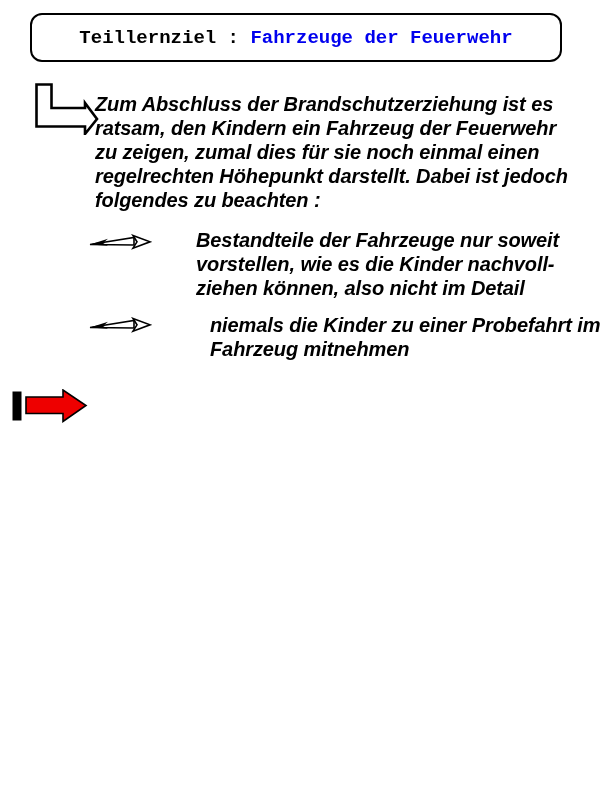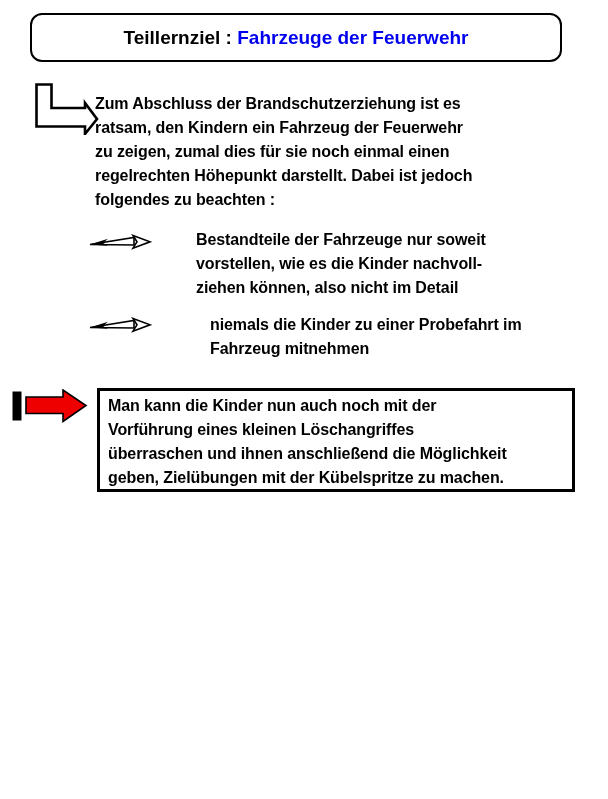--- a/index.html
+++ b/index.html
@@ -23,31 +23,32 @@
     background-image:conic-gradient(#9c9c9c 0 25%, #ffffff 0 50%, #9c9c9c 0 75%, #ffffff 0);
     background-size:2px 2px;
   }
   .title-box{
     position:absolute;
     left:30px;top:13px;
     width:532px;height:49px;
     border:2px solid #000000;
     border-radius:12px;
     box-sizing:border-box;
-    display:flex;align-items:center;justify-content:center;
+    display:flex;align-items:center;justify-content:center;font-family:Liberation Mono, monospace;
   }
   .title-box.shadow-tr::before{border-radius:12px;}
   .title-text{font-size:19px;letter-spacing:0px;white-space:nowrap;}
   .title-highlight{color:#0000ee;}
   .bodytext{
     position:absolute;
-    font-size:16px;
+    font-size:20px;
     line-height:24px;
     white-space:pre-line;
     letter-spacing:-0.1px;
+    font-style:italic;
   }
   .intro{left:95px;top:92px;width:480px;}
   .bullet-1-text{left:172px;top:228px;width:420px;margin-left:24px;}
   .bullet-2-text{left:162px;top:313px;width:420px;margin-left:48px;}
   .icon{position:absolute;}
   .elbow-arrow{left:35px;top:83px;}
   .long-arrow-1{left:88px;top:234px;}
   .long-arrow-2{left:88px;top:317px;}
   .red-arrow{left:12px;top:389px;}
   .note-box{
@@ -96,20 +97,14 @@
     <path d="M2,10.5 L20,4.8 L15,9 L20,11.8 Z" fill="#000000"></path>
   </svg>
   <div class="bodytext bullet-2-text">niemals die Kinder zu einer Probefahrt im
 Fahrzeug mitnehmen</div>
 
   <svg class="icon red-arrow" width="76" height="34" viewBox="0 0 76 34">
     <rect x="0.5" y="2.5" width="9" height="29" fill="#000000"></rect>
     <polygon points="14,8 51,8 51,1 74,16.5 51,32.5 51,24.5 14,24.5" fill="#ee0000" stroke="#000000" stroke-width="1.6" stroke-linejoin="miter"></polygon>
   </svg>
 
-  <div class="note-box shadow-tr">
-    <div class="bodytext note-text">Man kann die Kinder nun auch noch mit der
-Vorführung eines kleinen Löschangriffes
-überraschen und ihnen anschließend die Möglichkeit
-geben, Zielübungen mit der Kübelspritze zu machen.</div>
-  </div>
 
 </div>
 
 </body></html>

